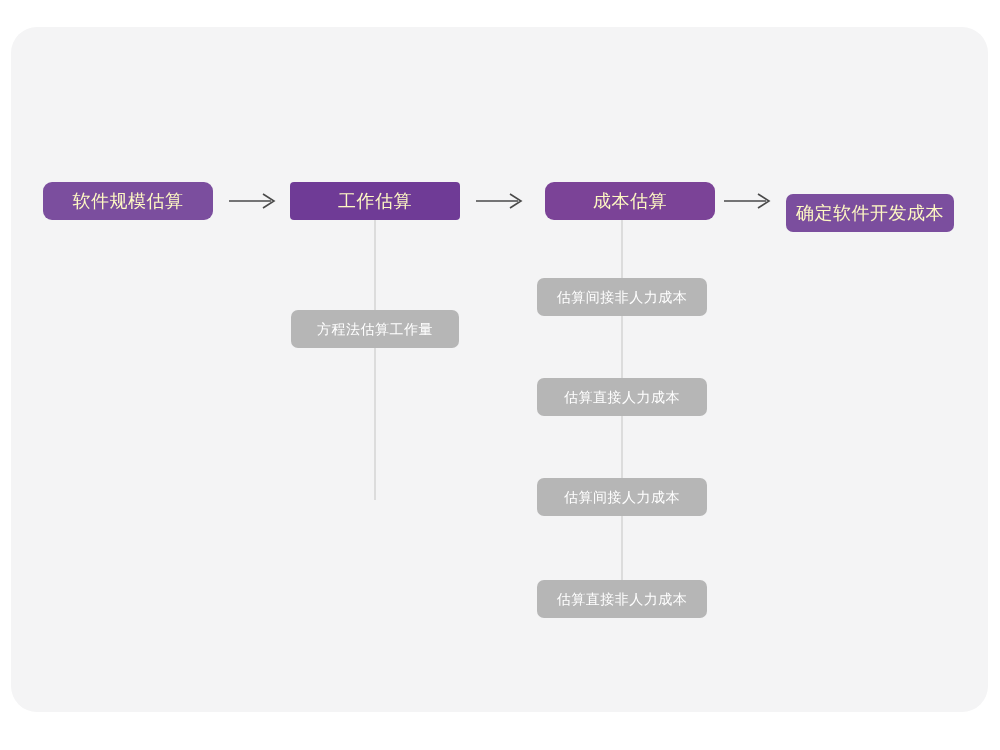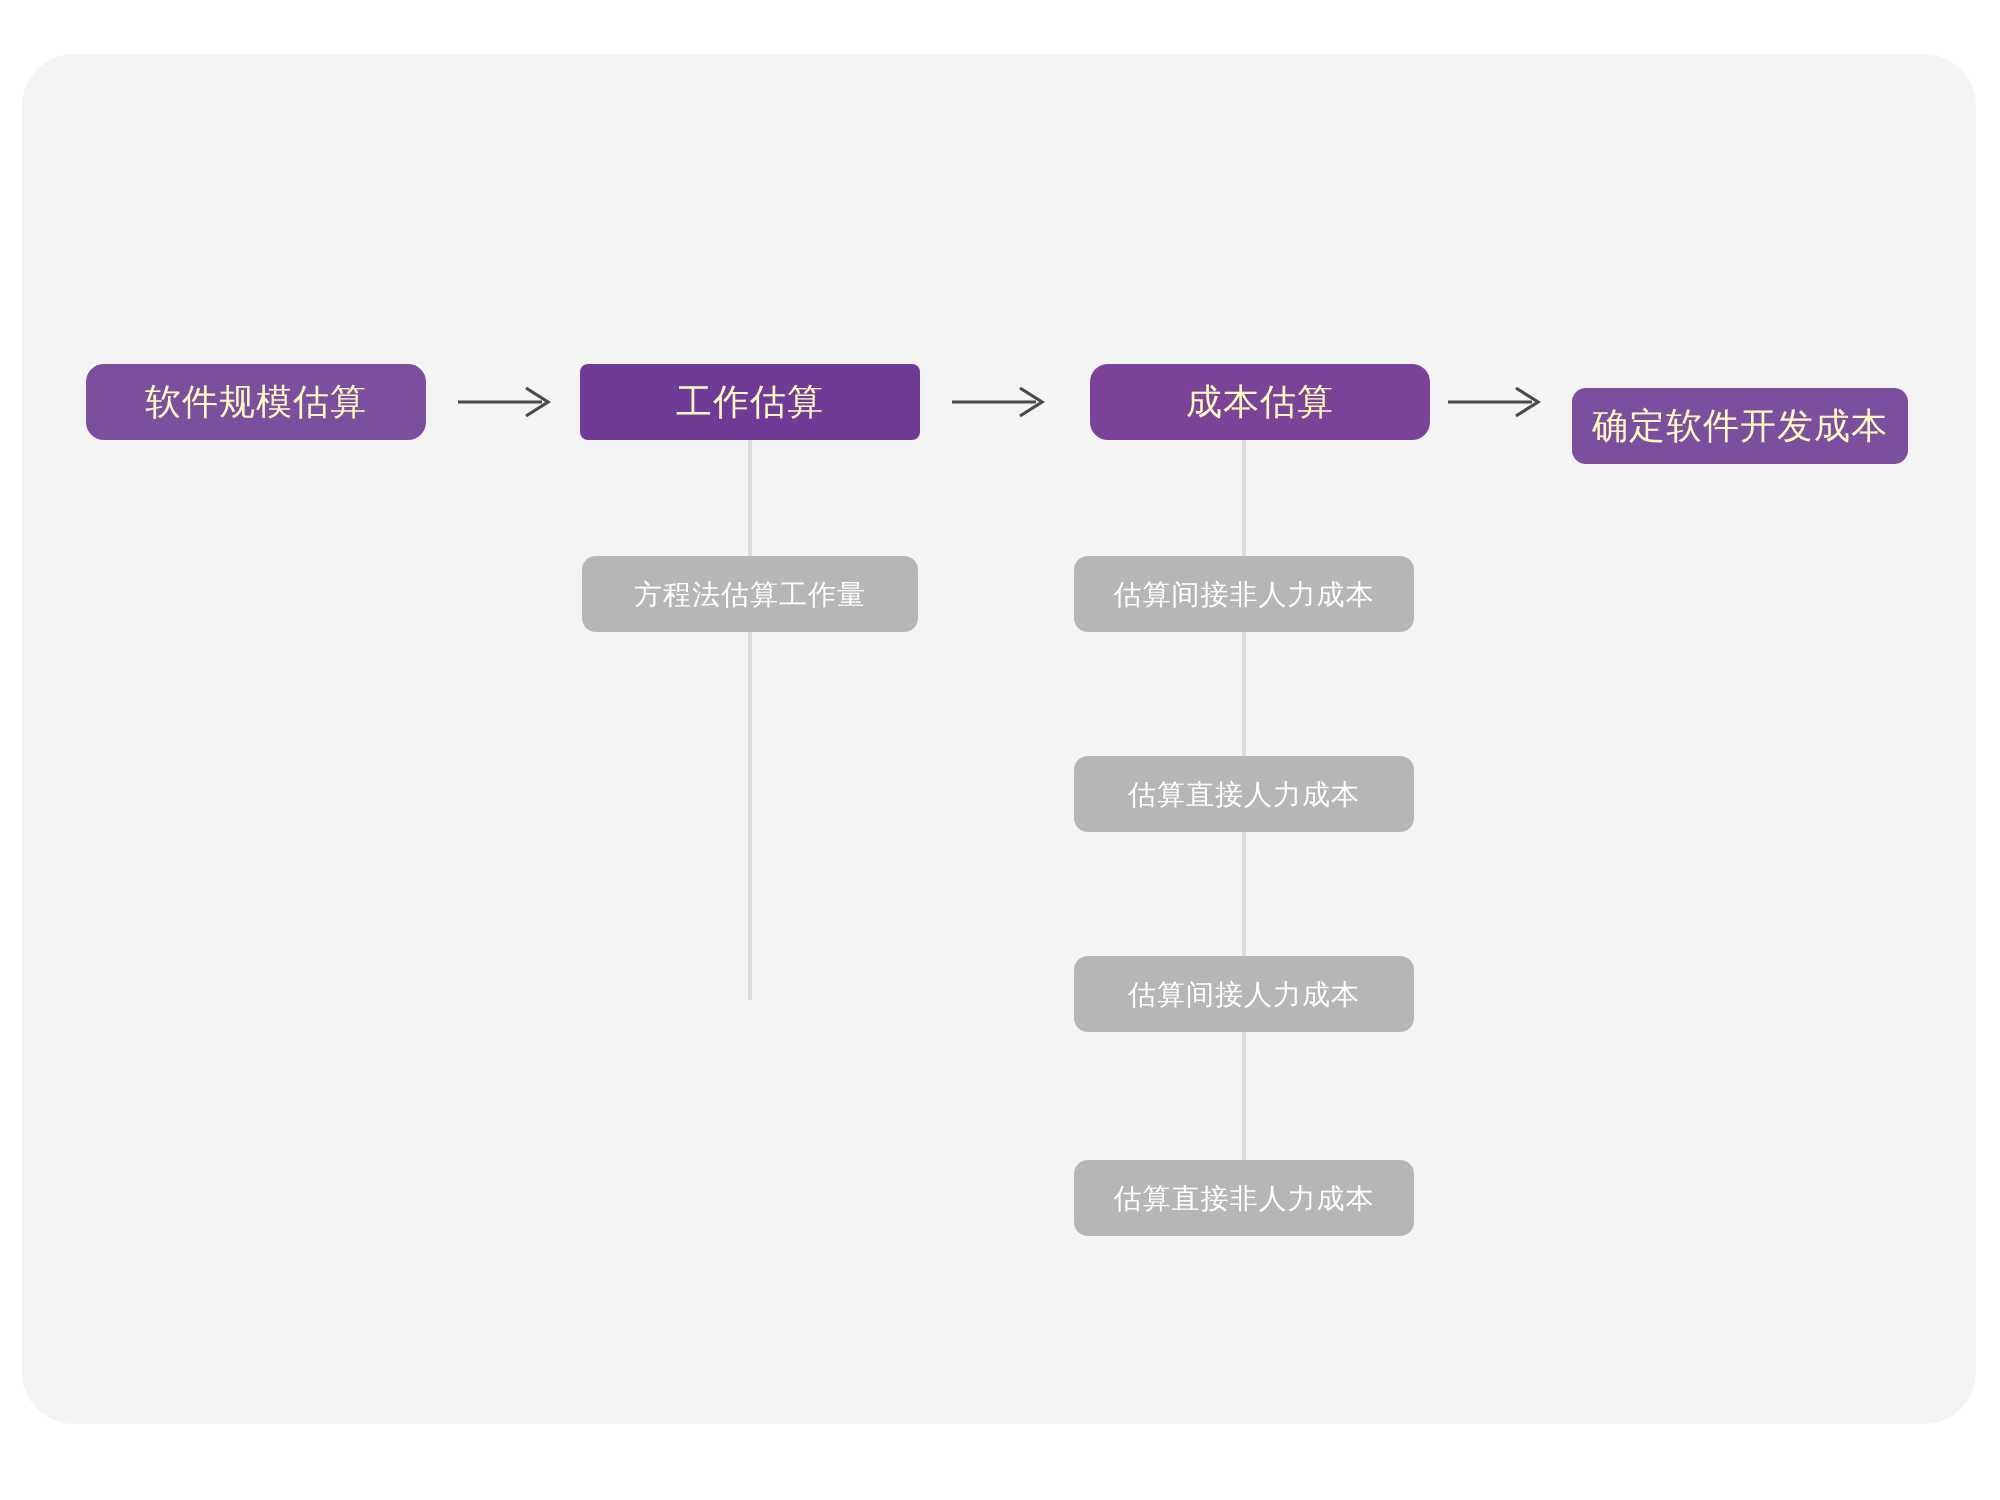--- a/index.html
+++ b/index.html
@@ -107,21 +107,21 @@
     line-height: 38px;
     text-align: center;
     color: #ffffff;
     font-size: 14px;
     letter-spacing: 0.5px;
     white-space: nowrap;
     background: #b6b6b6;
     border-radius: 7px;
     box-sizing: border-box;
   }
-  .col-left  { left: 291px; width: 168px; }
+  .col-left  { left: 291px; width: 168px; margin-top: 32px; }
   .col-right { left: 537px; width: 170px; }
 
   .row-1 { top: 278px; }
   .row-2 { top: 378px; }
   .row-3 { top: 478px; }
   .row-4 { top: 580px; }
 </style>
 </head>
 <body>
 

